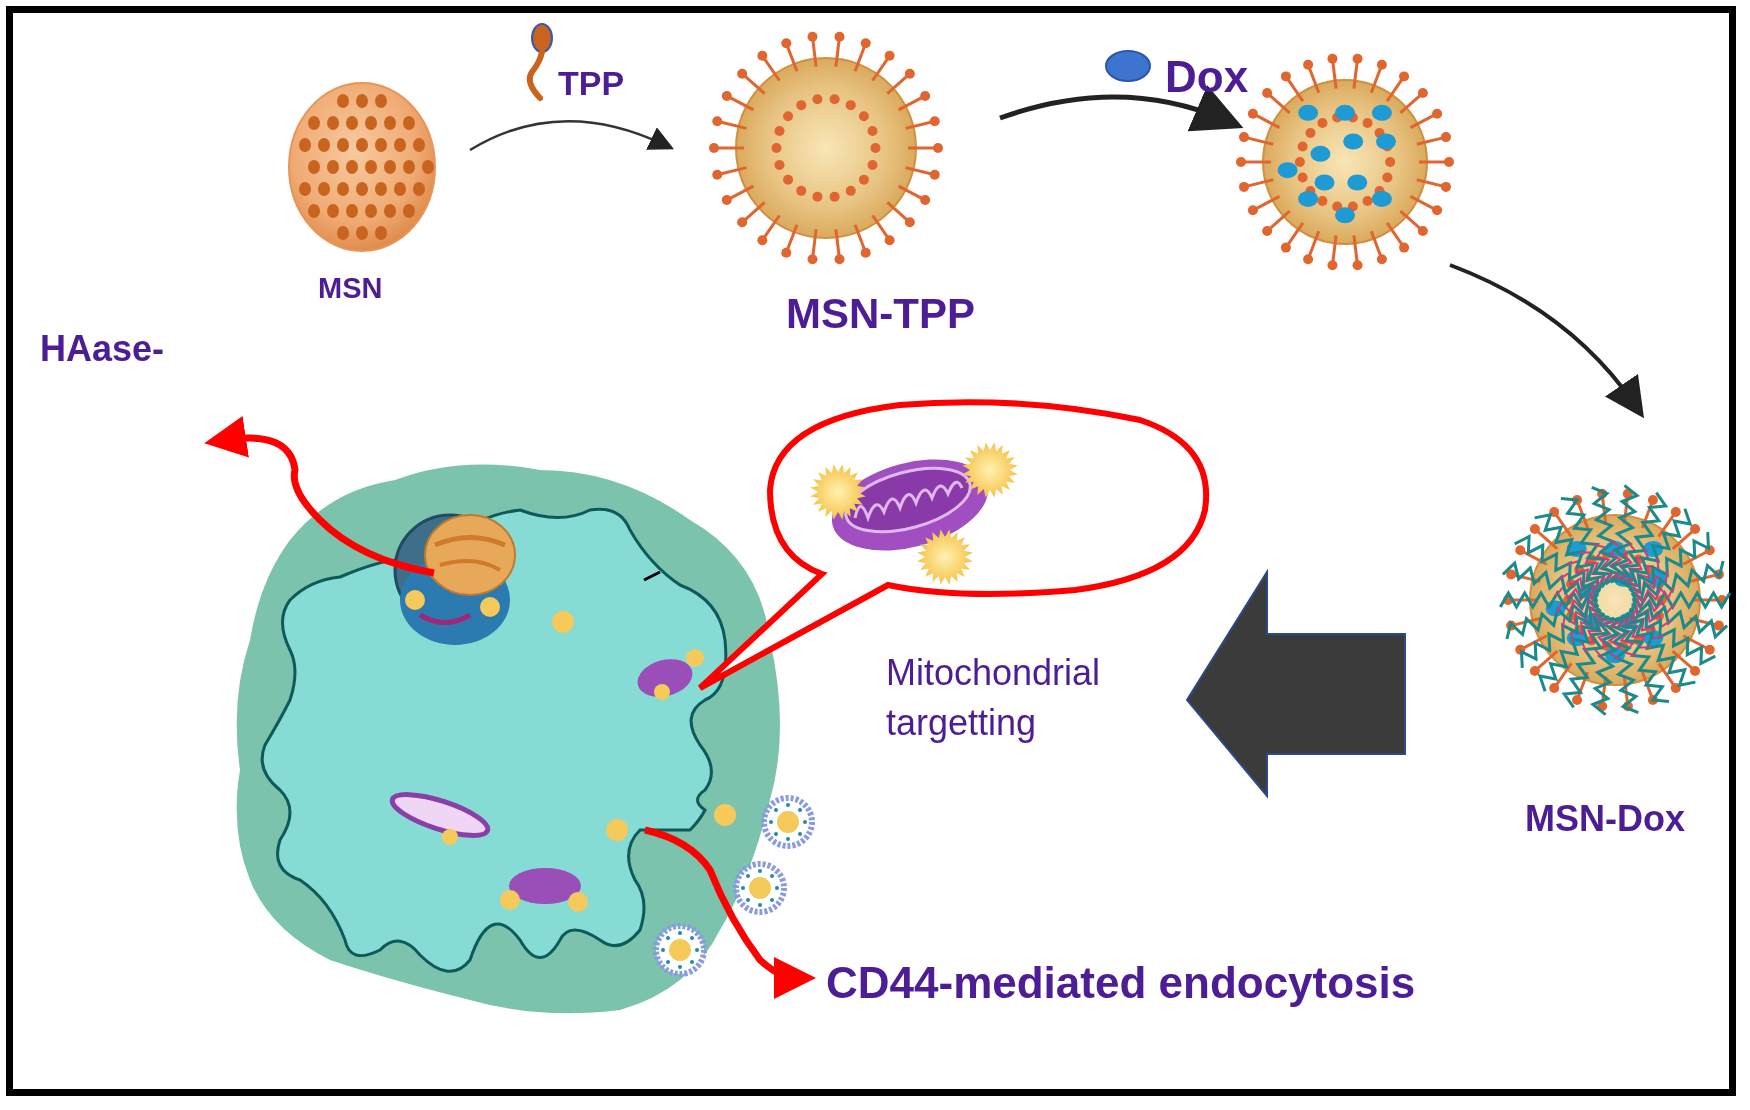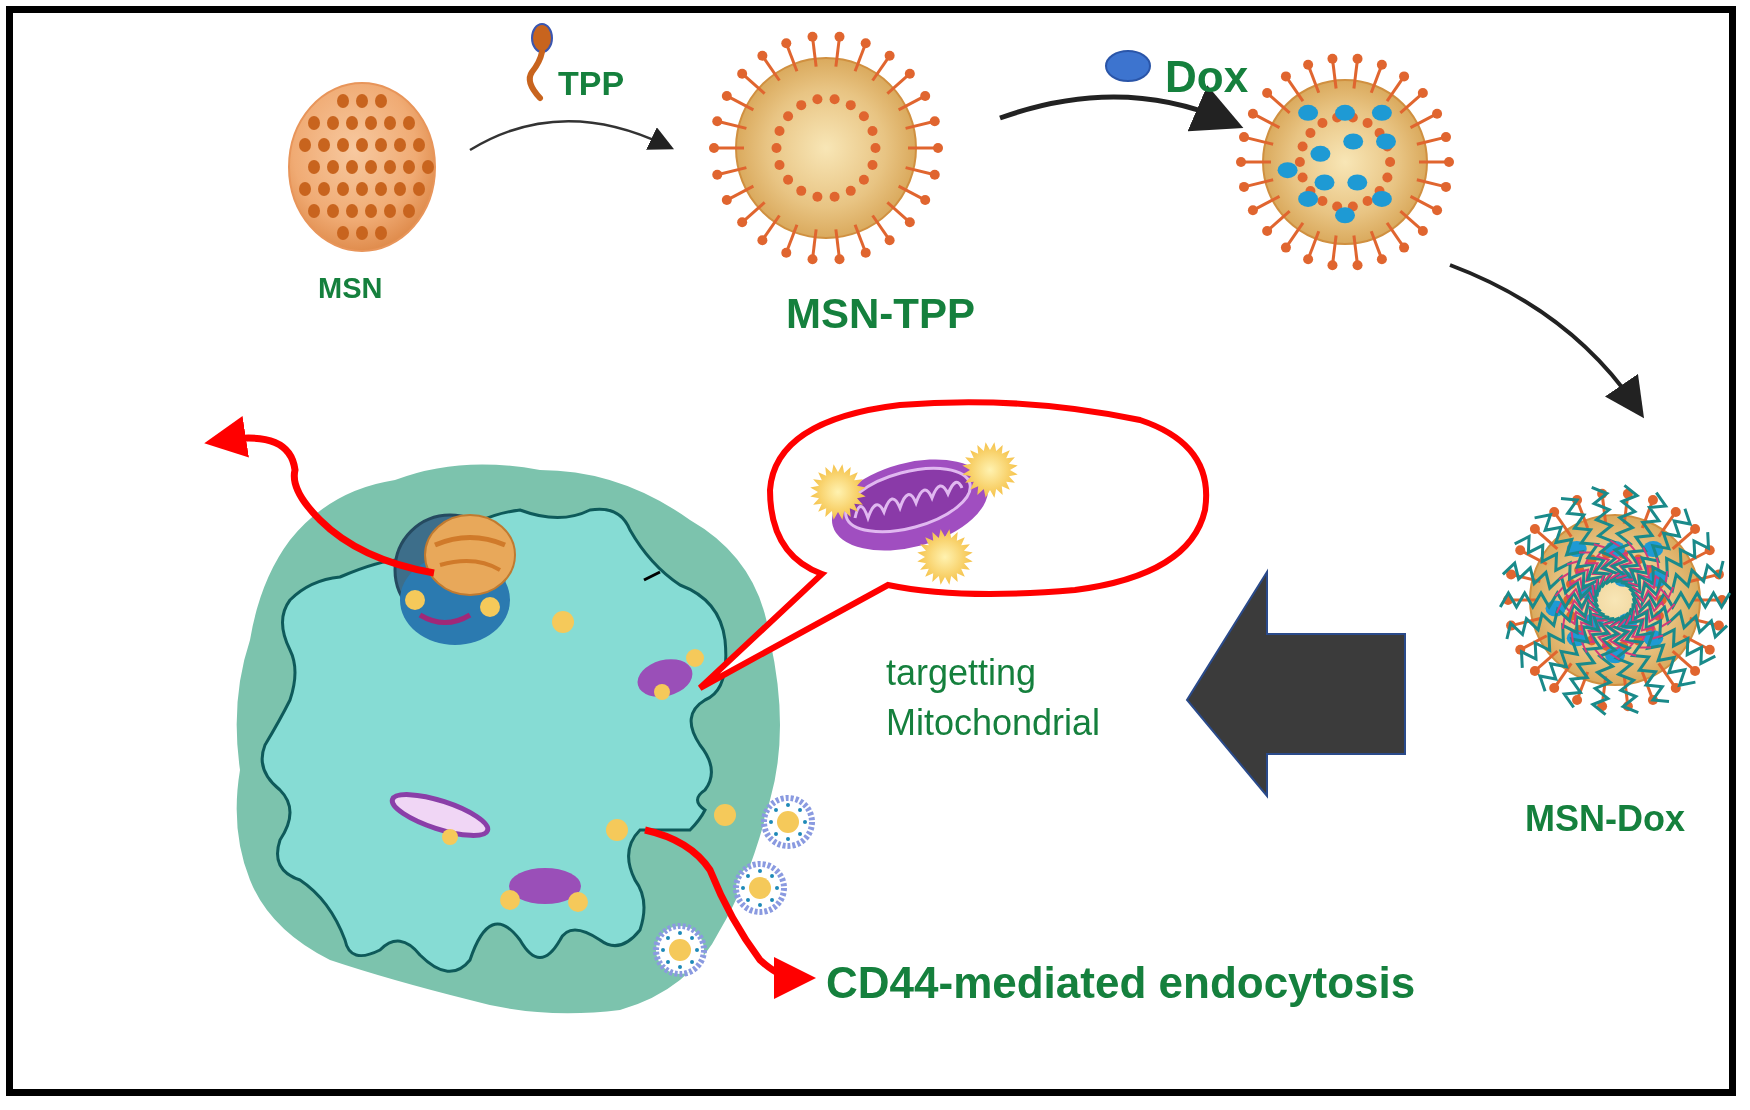--- a/index.html
+++ b/index.html
@@ -1,19 +1,19 @@
 <!DOCTYPE html>
 <html><head>
 <meta charset="utf-8">
 <style>
   html, body { margin:0; padding:0; background:#ffffff; }
   body { width:1750px; height:1110px; position:relative; overflow:hidden; font-family:"Liberation Sans", sans-serif; }
   .frame { position:absolute; left:6px; top:6px; width:1730px; height:1090px; border:7px solid #000; box-sizing:border-box; background:#fff; }
   svg.canvas { position:absolute; left:0; top:0; }
-  .lbl { position:absolute; color:#15803d; font-family:"Liberation Sans", sans-serif; white-space:nowrap; }
+  .lbl { position:absolute; color:#4c1d95; font-family:"Liberation Sans", sans-serif; white-space:nowrap; }
   .bold { font-weight:bold; }
   .l-msn { left:318px; top:272px; font-size:29px; }
   .l-tpp { left:558px; top:64px; font-size:34px; }
   .l-msntpp { left:786px; top:290px; font-size:42px; }
   .l-dox { left:1165px; top:52px; font-size:44px; }
   .l-msndox { left:1525px; top:798px; font-size:36px; }
   .l-haase { left:40px; top:322px; font-size:36px; line-height:54px; }
   .l-mito { left:886px; top:648px; font-size:36px; line-height:50px; font-weight:normal; }
   .l-cd44 { left:826px; top:958px; font-size:44px; }
 </style>
@@ -493,18 +493,19 @@
       </g>
   </g>
 </svg>
 
 <div class="lbl bold l-msn">MSN</div>
 <div class="lbl bold l-tpp">TPP</div>
 <div class="lbl bold l-msntpp">MSN-TPP</div>
 <div class="lbl bold l-dox">Dox</div>
 <div class="lbl bold l-msndox">MSN-Dox</div>
 <div class="lbl bold l-haase">
+  <div>HAase-</div>
 </div>
 <div class="lbl l-mito">
+  <div>Mitochondrial</div>
   <div>targetting</div>
-  <div>Mitochondrial</div>
 </div>
 <div class="lbl bold l-cd44">CD44-mediated endocytosis</div>
 
 </body></html>

